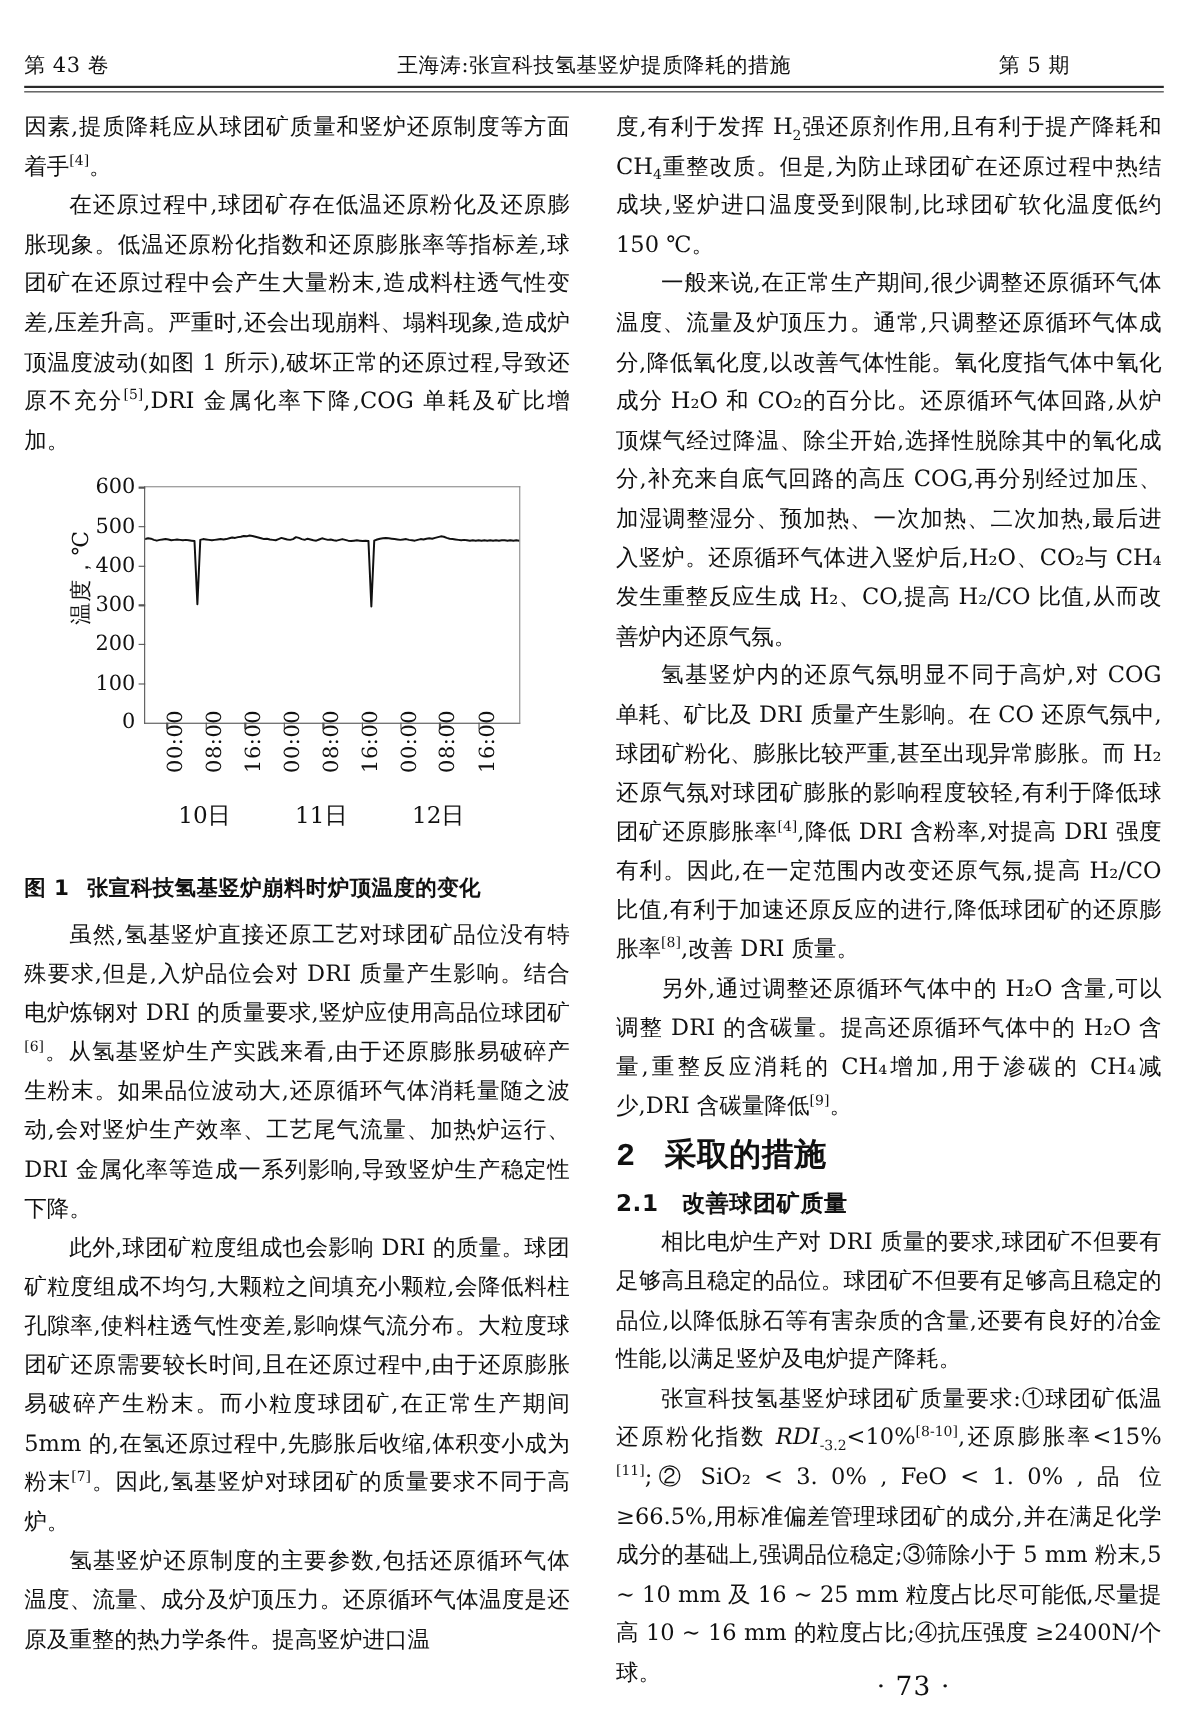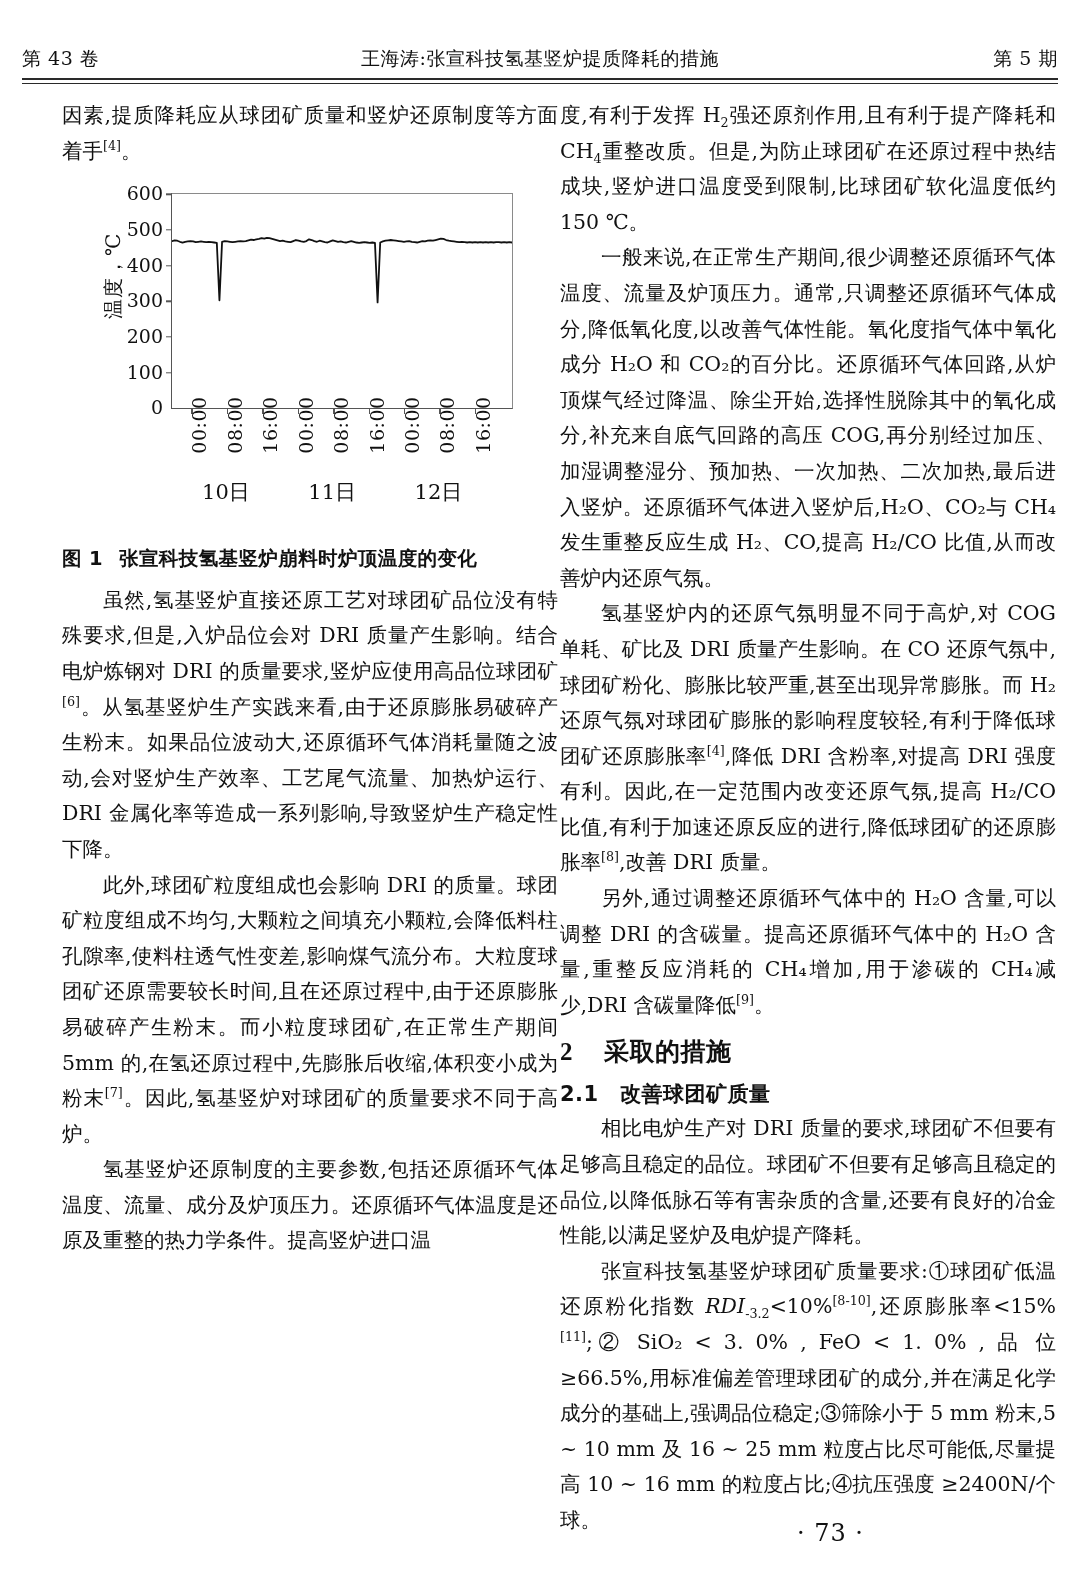--- a/index.html
+++ b/index.html
@@ -34,42 +34,42 @@
   }
   .runhead .rh-center{
     flex:1;
     text-align:center;
     font-size:19px;
   }
   .runhead .rh-left,.runhead .rh-right{
     width:150px;
     white-space:nowrap;
   }
-  .runhead .rh-right{text-align:right;}
+  .runhead .rh-right{text-align:left;}
 
   .rule{
     position:absolute;
     left:22px;
     width:1036px;
     background:#2a2a2a;
   }
   .rule-a{top:78px;height:2px;}
   .rule-b{top:83px;height:1px;}
 
   
   .col{
     position:absolute;
     top:98px;
     width:496px;
     font-size:20.5px;
     line-height:35.6px;
     text-align:justify;
     text-justify:inter-ideograph;
   }
-  .col-left{left:22px;margin-left:40px;}
+  .col-left{left:22px;}
   .col-right{left:560px;}
 
   p.para{
     margin:0;
     text-indent:2em;
     text-align:justify;
   }
   p.para.noindent{text-indent:0;}
 
   sup{
@@ -78,23 +78,23 @@
     line-height:0;
   }
   sub{
     font-size:.62em;
     vertical-align:sub;
     line-height:0;
   }
 
   h2.sec{
     margin:12px 0 2px 0;
-    font-size:25px;
+    font-size:29px;
     font-weight:bold;
-    font-family:Liberation Serif, serif;
+    font-family:Liberation Mono, monospace;
     letter-spacing:.5px;
     line-height:34px;
   }
   h3.subsec{
     margin:8px 0 0 0;
     font-size:21px;
     font-weight:bold;
     font-family:"DejaVu Sans","Liberation Sans",sans-serif;
     letter-spacing:.5px;
     line-height:34px;
@@ -217,20 +217,21 @@
     <span class="rh-center">王海涛:张宣科技氢基竖炉提质降耗的措施</span>
     <span class="rh-right">第 5 期</span>
   </div>
   <div class="rule rule-a"></div>
   <div class="rule rule-b"></div>
 
   <div class="col col-left">
 
     <p class="para noindent"><span>因素,提质降耗应从球团矿质量和竖炉还原制度等方面着手</span><sup>[4]</sup><span>。</span></p>
 
+    <p class="para"><span>在还原过程中,球团矿存在低温还原粉化及还原膨胀现象。低温还原粉化指数和还原膨胀率等指标差,球团矿在还原过程中会产生大量粉末,造成料柱透气性变差,压差升高。严重时,还会出现崩料、塌料现象,造成炉顶温度波动(如图 1 所示),破坏正常的还原过程,导致还原不充分</span><sup>[5]</sup><span>,DRI 金属化率下降,COG 单耗及矿比增加。</span></p>
 
     <div class="figure">
       <div class="chart-wrap">
 
         <div class="y-title">温度，℃</div>
 
         <div class="plot" id="plot">
           <svg id="chart-svg" width="340" height="214" viewBox="0 0 340 214" preserveAspectRatio="none" style="position:absolute;left:0;top:0;display:block;">
             <polyline id="chart-line" fill="none" stroke="#111111" stroke-width="1.8" stroke-linejoin="round" stroke-linecap="round" vector-effect="non-scaling-stroke" points="0.00,47.08 2.64,46.37 5.27,46.72 7.91,47.79 10.54,48.51 13.18,47.79 15.81,47.44 18.45,47.08 21.09,47.44 23.72,48.15 26.36,47.79 28.99,47.44 31.63,47.79 34.26,48.15 36.90,47.79 39.53,48.15 42.17,48.51 44.81,48.86 47.44,106.29 50.08,47.79 52.71,47.08 55.35,47.44 57.98,47.79 60.62,48.15 63.26,47.79 65.89,47.44 68.53,47.08 71.16,47.44 73.80,47.08 76.43,46.37 79.07,45.65 81.71,46.01 84.34,45.30 86.98,44.94 89.61,44.23 92.25,44.58 94.88,43.87 97.52,44.23 100.16,44.94 102.79,45.65 105.43,46.37 108.06,47.08 110.70,46.72 113.33,47.44 115.97,47.79 118.60,48.15 121.24,47.08 123.88,46.01 126.51,46.72 129.15,47.44 131.78,47.79 134.42,47.08 137.05,45.30 139.69,46.01 142.33,47.08 144.96,47.79 147.60,46.72 150.23,47.44 152.87,48.15 155.50,48.51 158.14,47.44 160.78,46.37 163.41,47.08 166.05,47.79 168.68,47.44 171.32,48.15 173.95,48.51 176.59,47.79 179.22,47.08 181.86,47.79 184.50,48.51 187.13,48.86 189.77,48.51 192.40,48.15 195.04,48.51 197.67,48.86 200.31,48.51 202.95,48.86 205.58,108.43 208.22,48.51 210.85,47.44 213.49,46.72 216.12,46.37 218.76,46.01 221.40,46.37 224.03,46.72 226.67,47.08 229.30,47.44 231.94,47.79 234.57,47.44 237.21,47.08 239.84,47.79 242.48,48.15 245.12,48.51 247.75,47.79 250.39,47.08 253.02,47.44 255.66,46.72 258.29,46.37 260.93,46.72 263.57,46.01 266.20,45.30 268.84,44.58 271.47,44.94 274.11,46.01 276.74,46.72 279.38,47.08 282.02,47.44 284.65,47.79 287.29,48.15 289.92,47.79 292.56,48.15 295.19,48.51 297.83,48.15 300.47,48.51 303.10,48.15 305.74,48.51 308.37,48.15 311.01,48.51 313.64,48.15 316.28,48.51 318.91,48.15 321.55,48.51 324.19,48.15 326.82,48.15 329.46,48.51 332.09,48.15 334.73,48.51 337.36,48.15 340.00,48.51"></polyline>
           </svg>

